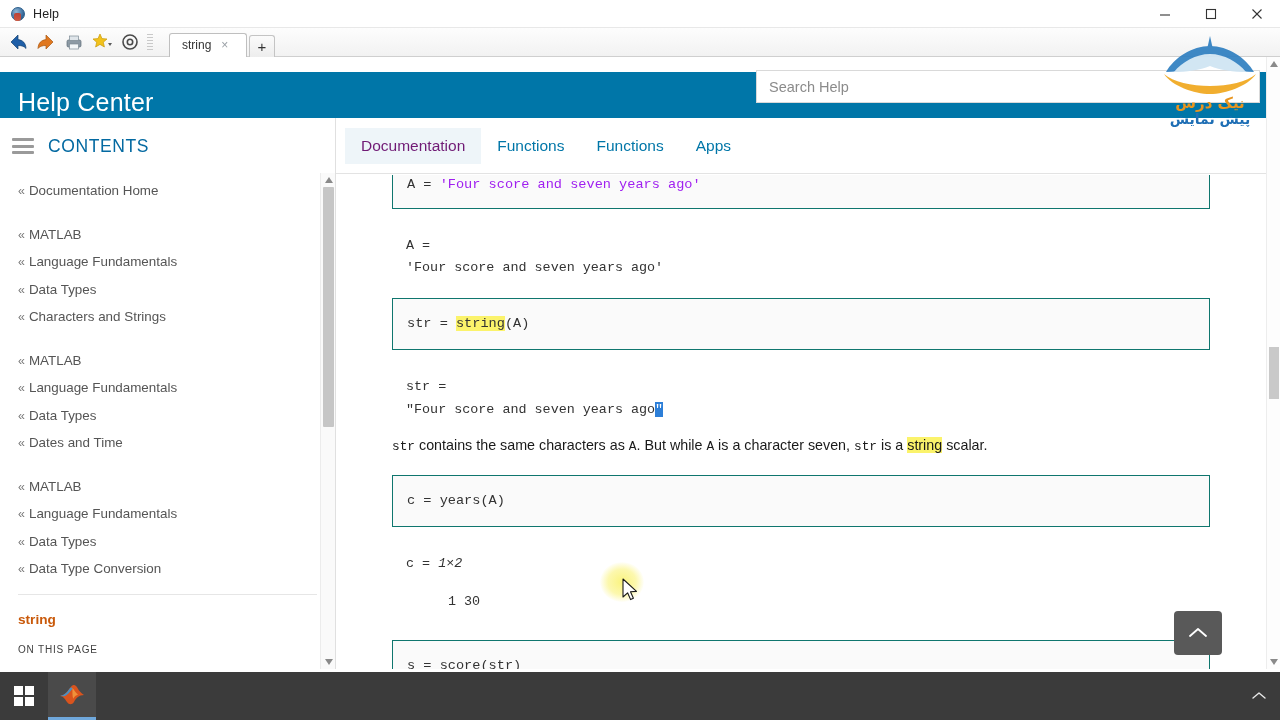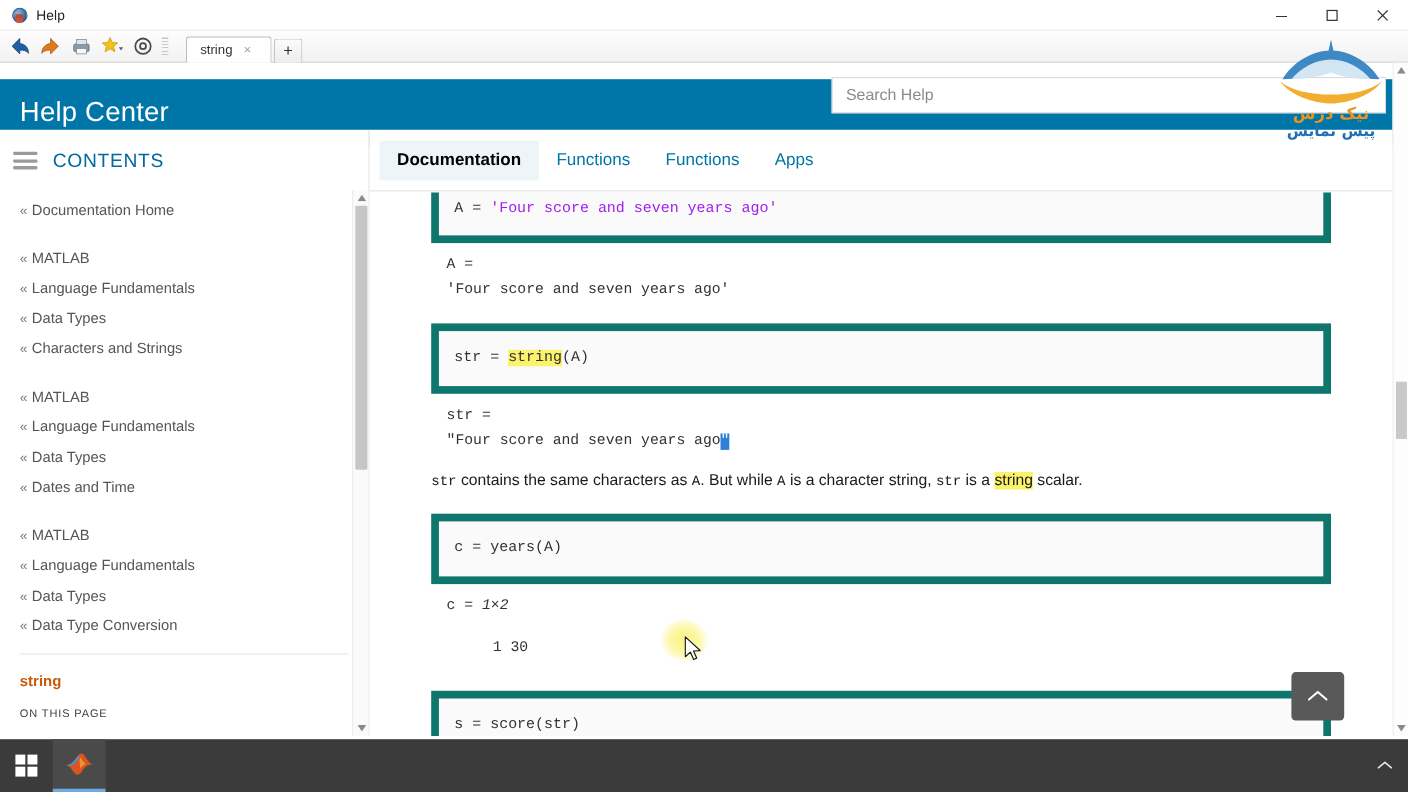--- a/index.html
+++ b/index.html
@@ -121,25 +121,25 @@
   .sb-arrow.bot { position:absolute; bottom:0; left:0; }
 
   
   .content {
     position:absolute; left:336px; top:118px; width:930px; height:551px;
     background:#fff; overflow:hidden;
   }
   .tabsrow { height: 56px; display:flex; align-items:center; padding-left: 9px;
     border-bottom:1px solid #e3e3e3; background:#fff; }
   .dtab { font-size: 15.5px; color:#0076a8; padding: 9px 16px; }
-  .dtab.active { color:#000000; background:#eef5f9;font-weight:bold; }
+  .dtab.active { color:#701a75; background:#eef5f9; }
 
   .doc { position:absolute; left:0; top:57px; width:930px; height:494px; overflow:hidden; }
   .codebox {
-    margin: 0 56px 0 56px; background:#fafafa; border:7px solid #0f766e;
+    margin: 0 56px 16px 56px; background:#fafafa; border:1px solid #0f766e;
     font-family:"Liberation Mono", monospace; font-size:13.6px; color:#333;
     padding: 16px 14px; line-height:1.3;
   }
   .out {
     margin: 0 56px; font-family:"Liberation Mono", monospace;
     font-size:13.4px; color:#333; line-height:1.7; padding: 10px 14px;
   }
   .para { margin: 0 56px; padding: 0 0 0 0; font-size:14.3px; color:#1a1a1a; line-height:1.5; }
   .para .mono { font-family:"Liberation Mono", monospace; font-size:12.8px; }
   .hl { background:#fbf36b; }
@@ -374,21 +374,21 @@
       <div class="codebox" style="margin-top:8px;">
         <span>str = </span><span class="hl">string</span><span>(A)</span>
       </div>
 
       <div class="out">
         <div>str =</div>
         <div><span>"Four score and seven years ago</span><span class="sel">"</span></div>
       </div>
 
       <div class="para" style="margin-top:4px;">
-        <span class="mono">str</span><span> contains the same characters as </span><span class="mono">A</span><span>. But while </span><span class="mono">A</span><span> is a character string, </span><span class="mono">str</span><span> is a </span><span class="hl">string</span><span> scalar.</span>
+        <span class="mono">str</span><span> contains the same characters as </span><span class="mono">A</span><span>. But while </span><span class="mono">A</span><span> is a character seven, </span><span class="mono">str</span><span> is a </span><span class="hl">string</span><span> scalar.</span>
       </div>
 
       <div class="codebox" style="margin-top:18px;">c = years(A)</div>
 
       <div class="out">
         <div><span>c = </span><span class="ital">1×2</span></div>
         <div style="height:16px;"></div>
         <div style="padding-left:42px;">1    30</div>
       </div>
 

